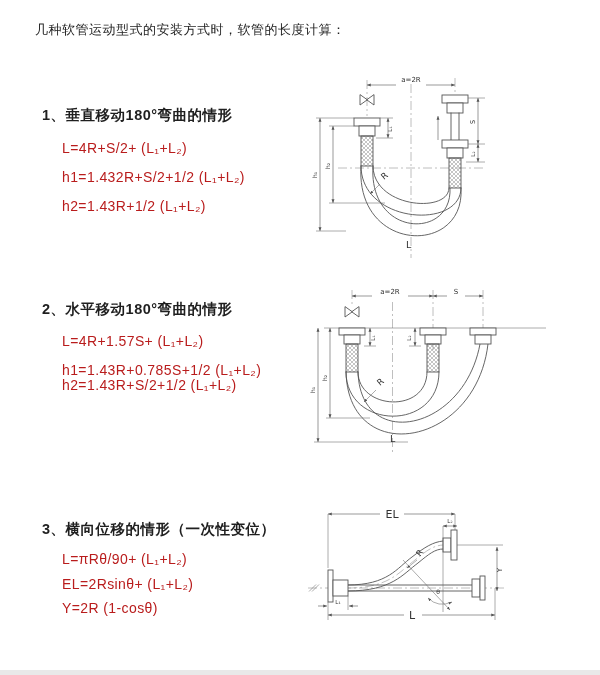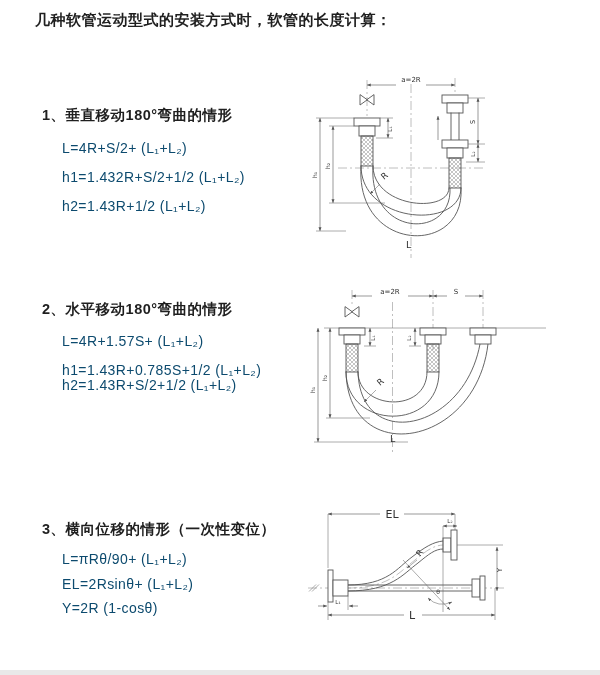--- a/index.html
+++ b/index.html
@@ -3,31 +3,31 @@
 <meta charset="utf-8">
 <style>
   html,body{margin:0;padding:0;}
   body{
     width:600px;height:675px;position:relative;overflow:hidden;
     background:#ffffff;
     font-family:"Liberation Sans","DejaVu Sans",sans-serif;
     color:#1f1f1f;
   }
   .doc-title{
-    position:absolute;left:35px;top:11px;
-    font-size:15px;font-weight:bold;letter-spacing:0.5px;white-space:nowrap;
+    position:absolute;left:35px;top:21px;
+    font-size:13px;font-weight:normal;letter-spacing:0.5px;white-space:nowrap;
   }
   .sec-heading{
     position:absolute;left:42px;
     font-size:14.5px;font-weight:bold;letter-spacing:0.5px;white-space:nowrap;
   }
   .formula{
     position:absolute;left:62px;
     font-size:14px;font-weight:500;letter-spacing:0.4px;white-space:nowrap;
-    color:#0c4a6e;
+    color:#b91c1c;
   }
   .diagram{position:absolute;text-align:center;}
   .diagram svg{display:block;}
   .dwg{stroke:#555;fill:none;stroke-width:0.9;stroke-linecap:round;}
   .dim{stroke:#555;fill:none;stroke-width:0.6;}
   .thin{stroke:#666;fill:none;stroke-width:0.55;}
   .cline{stroke:#8a8a8a;fill:none;stroke-width:0.55;stroke-dasharray:9 3 2 3;}
   .blk{stroke:#555;fill:#ffffff;stroke-width:0.9;}
   .braidfill{stroke:#555;stroke-width:0.9;}
   .dimtxt{fill:#333;font-family:"DejaVu Sans",sans-serif;}

